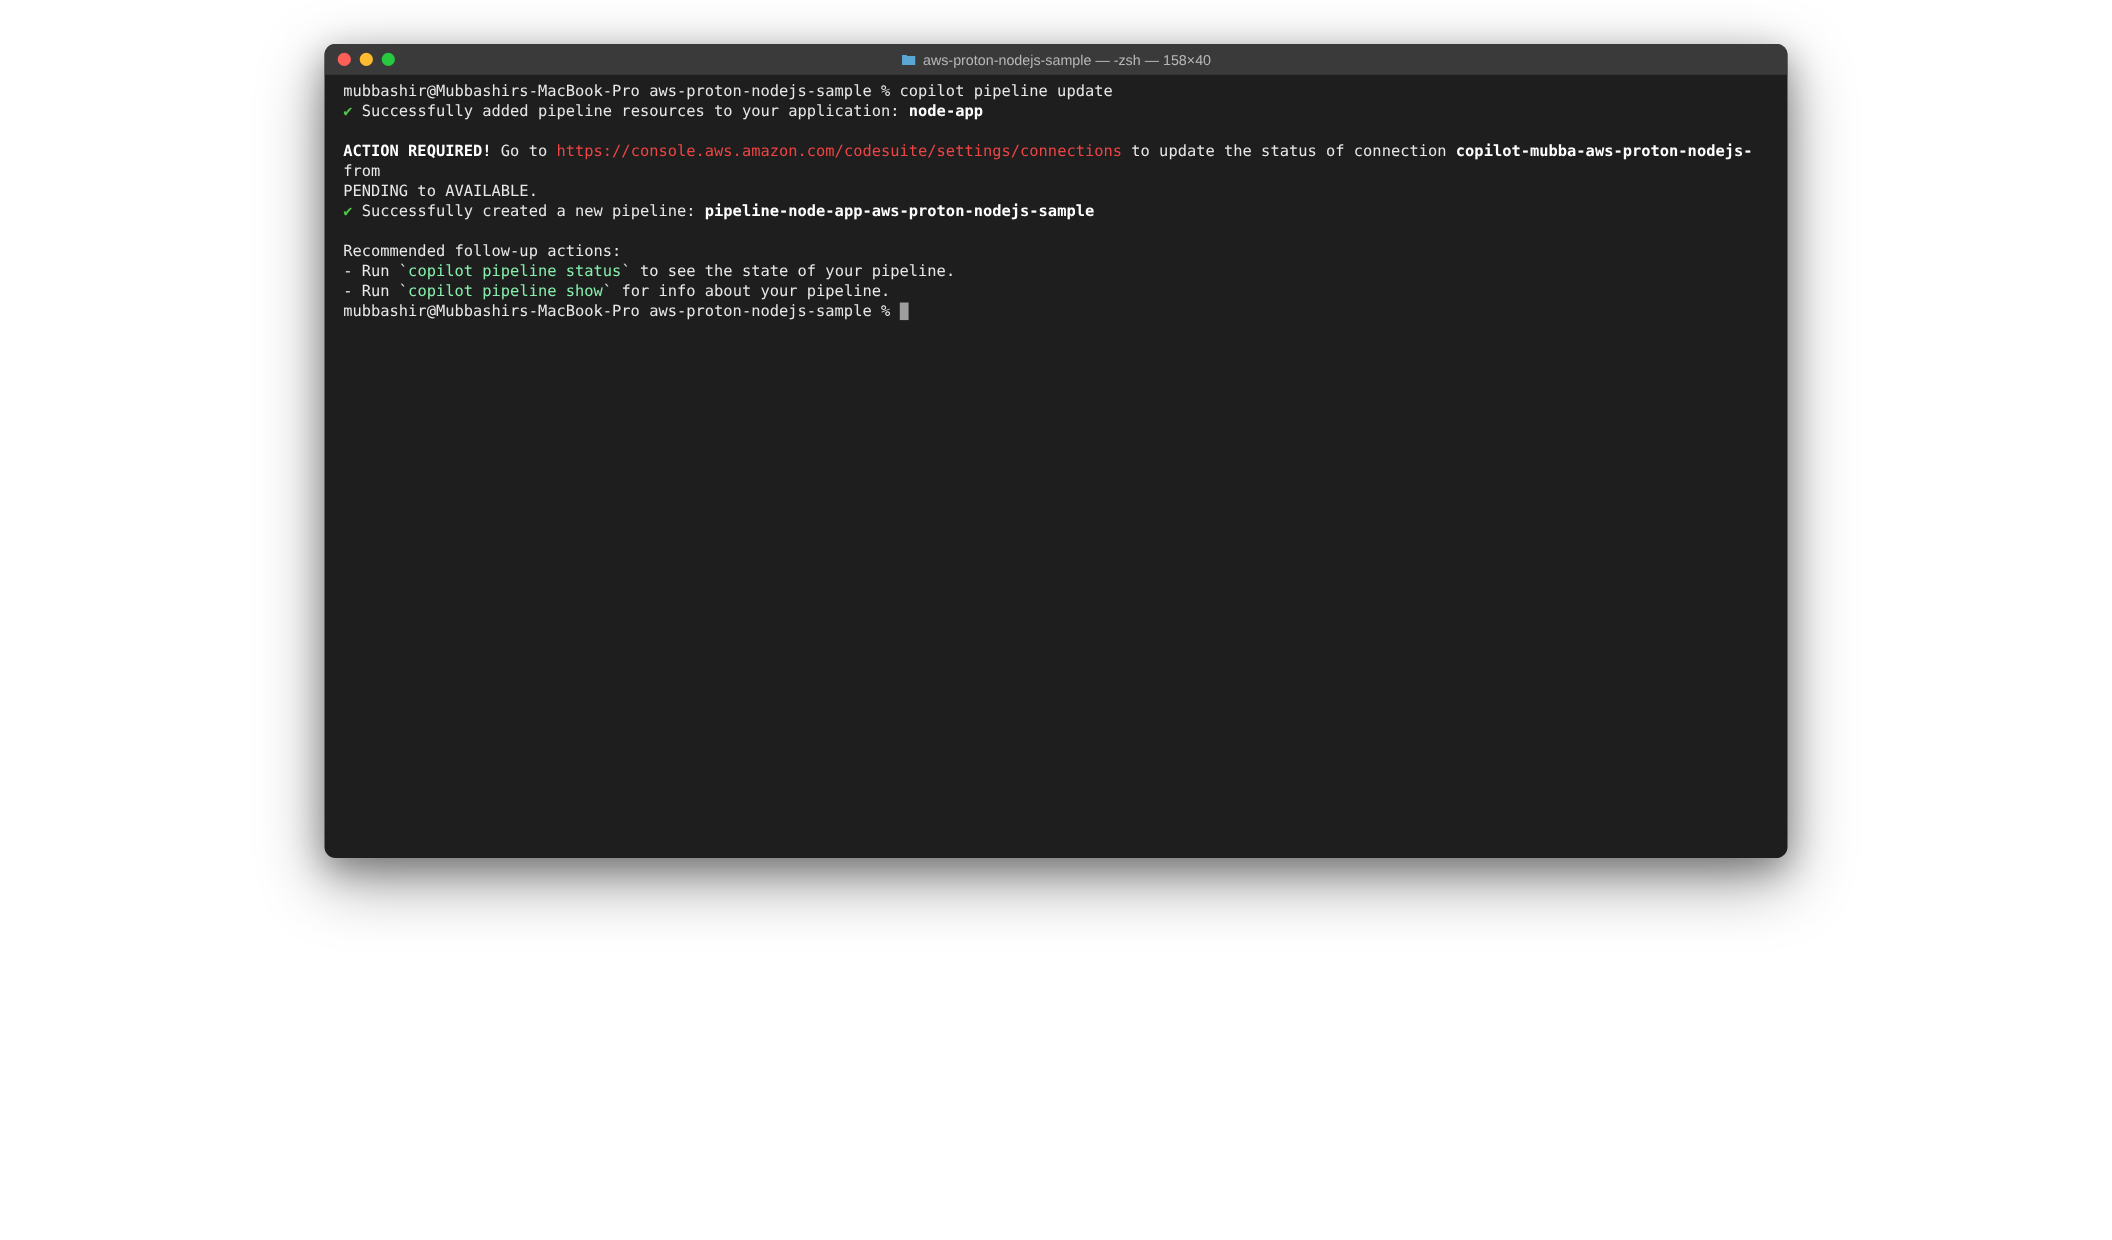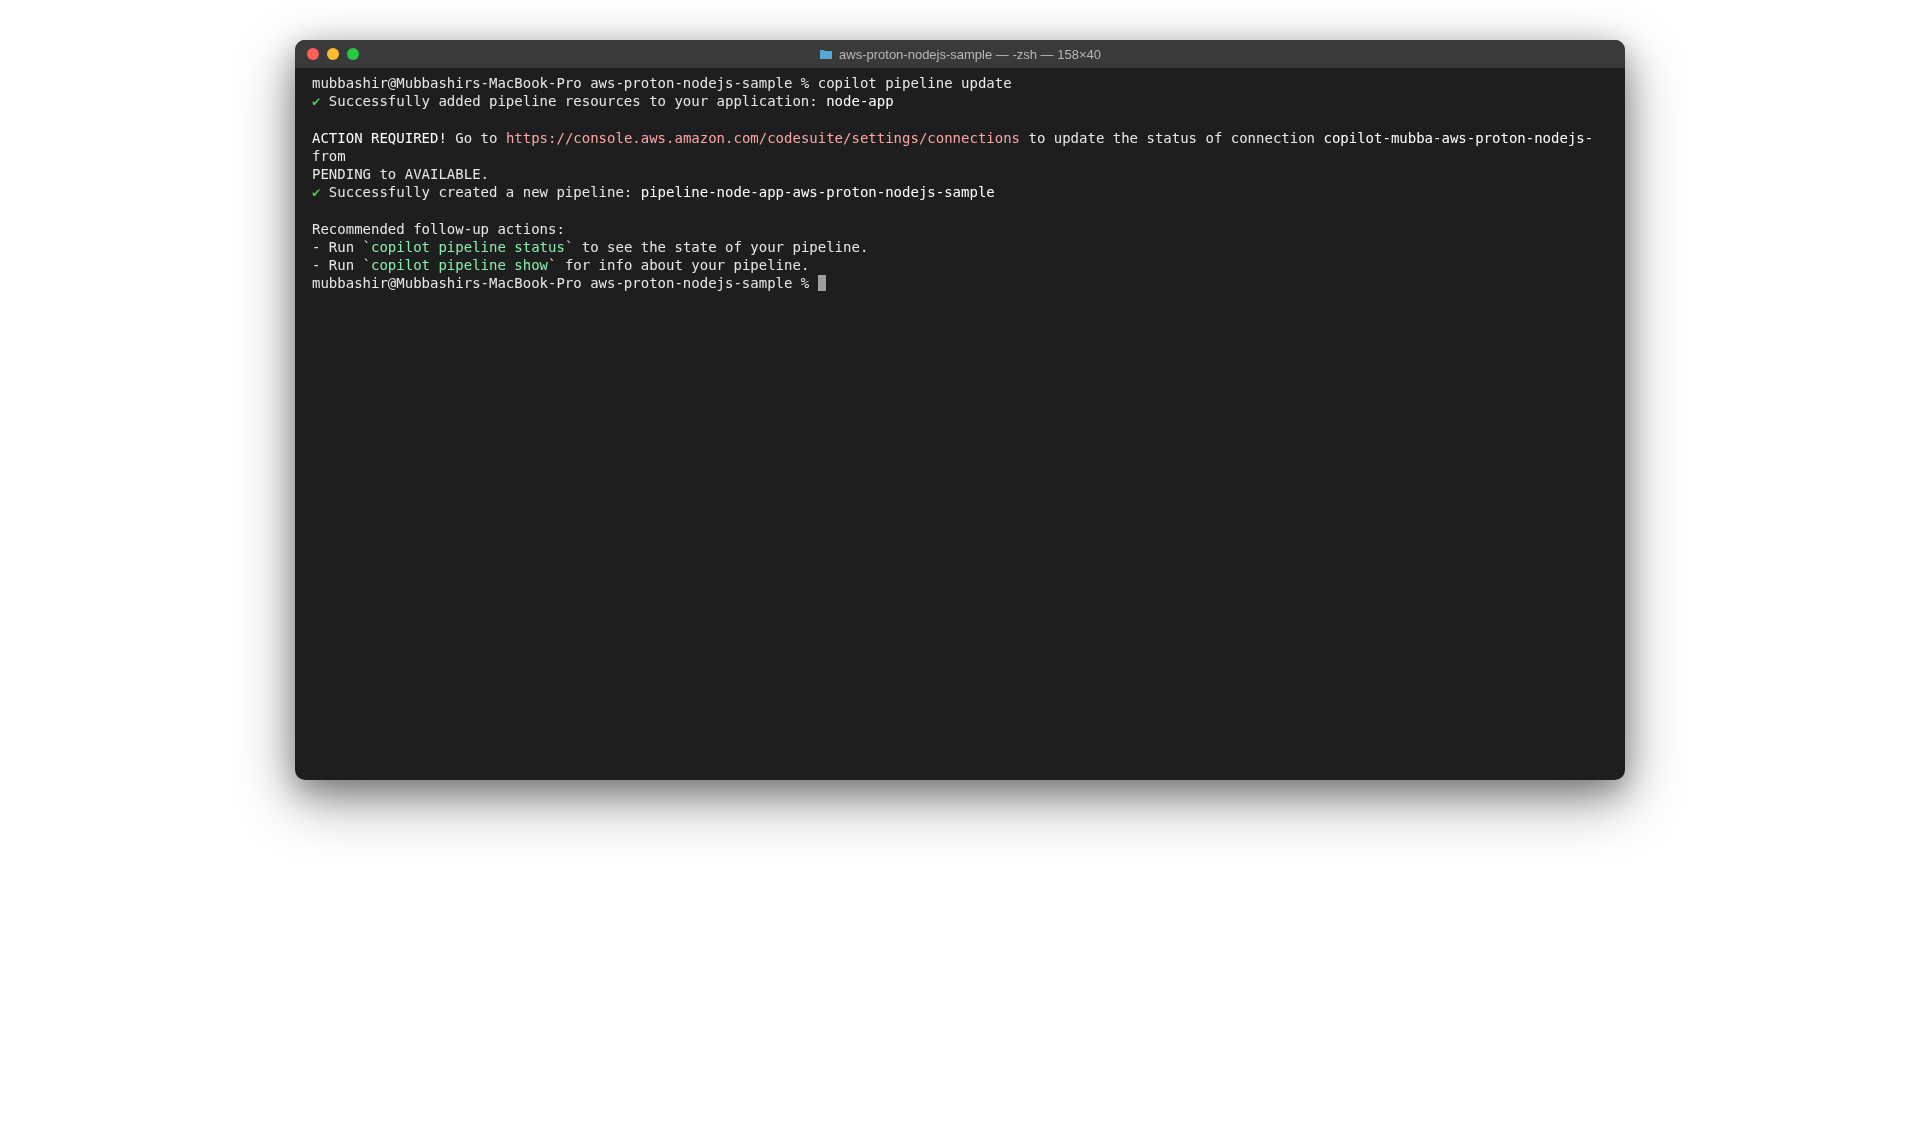--- a/index.html
+++ b/index.html
@@ -70,22 +70,22 @@
       color: #e8e8e8;
       overflow: hidden;
       white-space: pre-wrap;
       font-family: 'SF Mono', 'Monaco', 'Menlo', 'Consolas', monospace;
     }
     .line {
       display: block;
     }
     .prompt { color: #e8e8e8; }
     .check { color: #4ec747; }
-    .bold { font-weight: normal; color: #ffffff; }
-    .link { color: #fca5a5; }
+    .bold { font-weight: bold; color: #ffffff; }
+    .link { color: #ef4444; }
     .cmd-highlight { color: #86efac; }
     .cursor {
       display: inline-block;
       width: 8px;
       height: 16px;
       background: #9e9e9e;
       vertical-align: text-bottom;
     }
   </style>
 </head>

